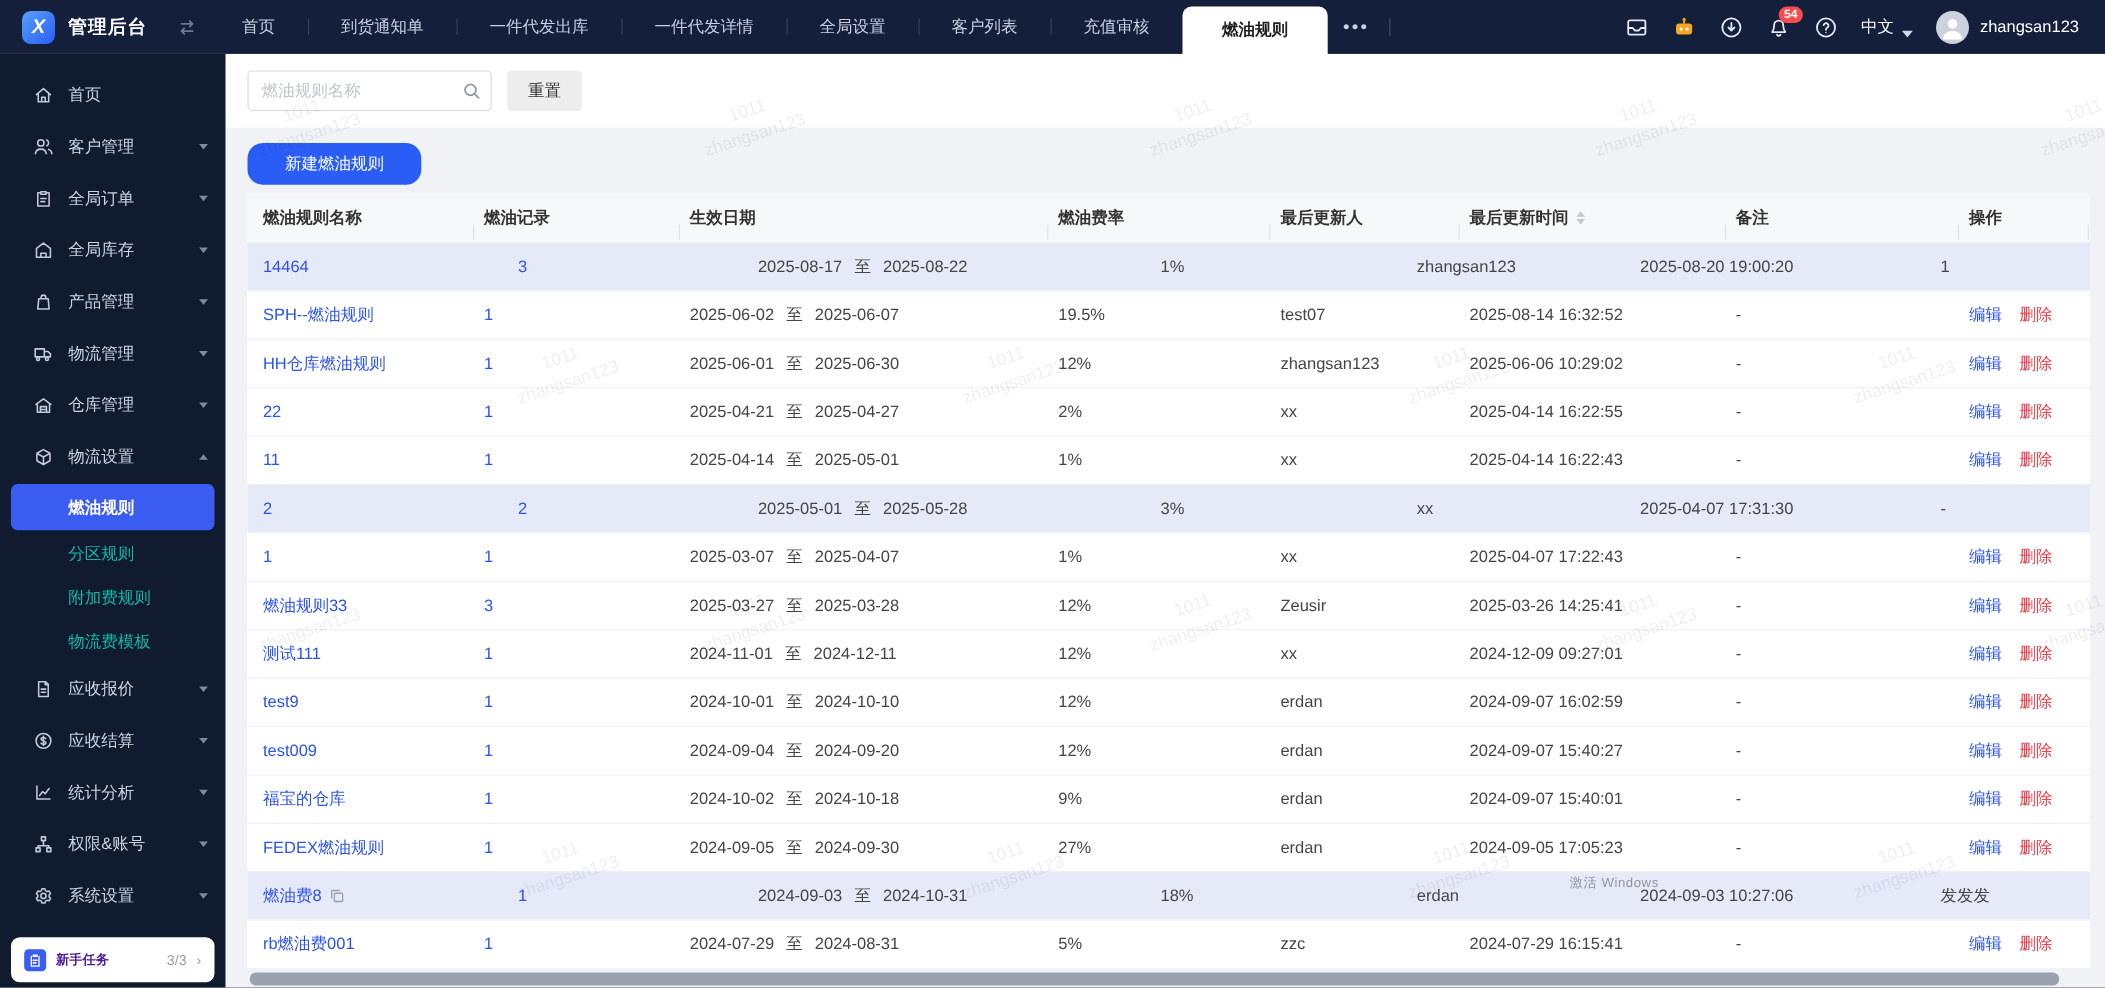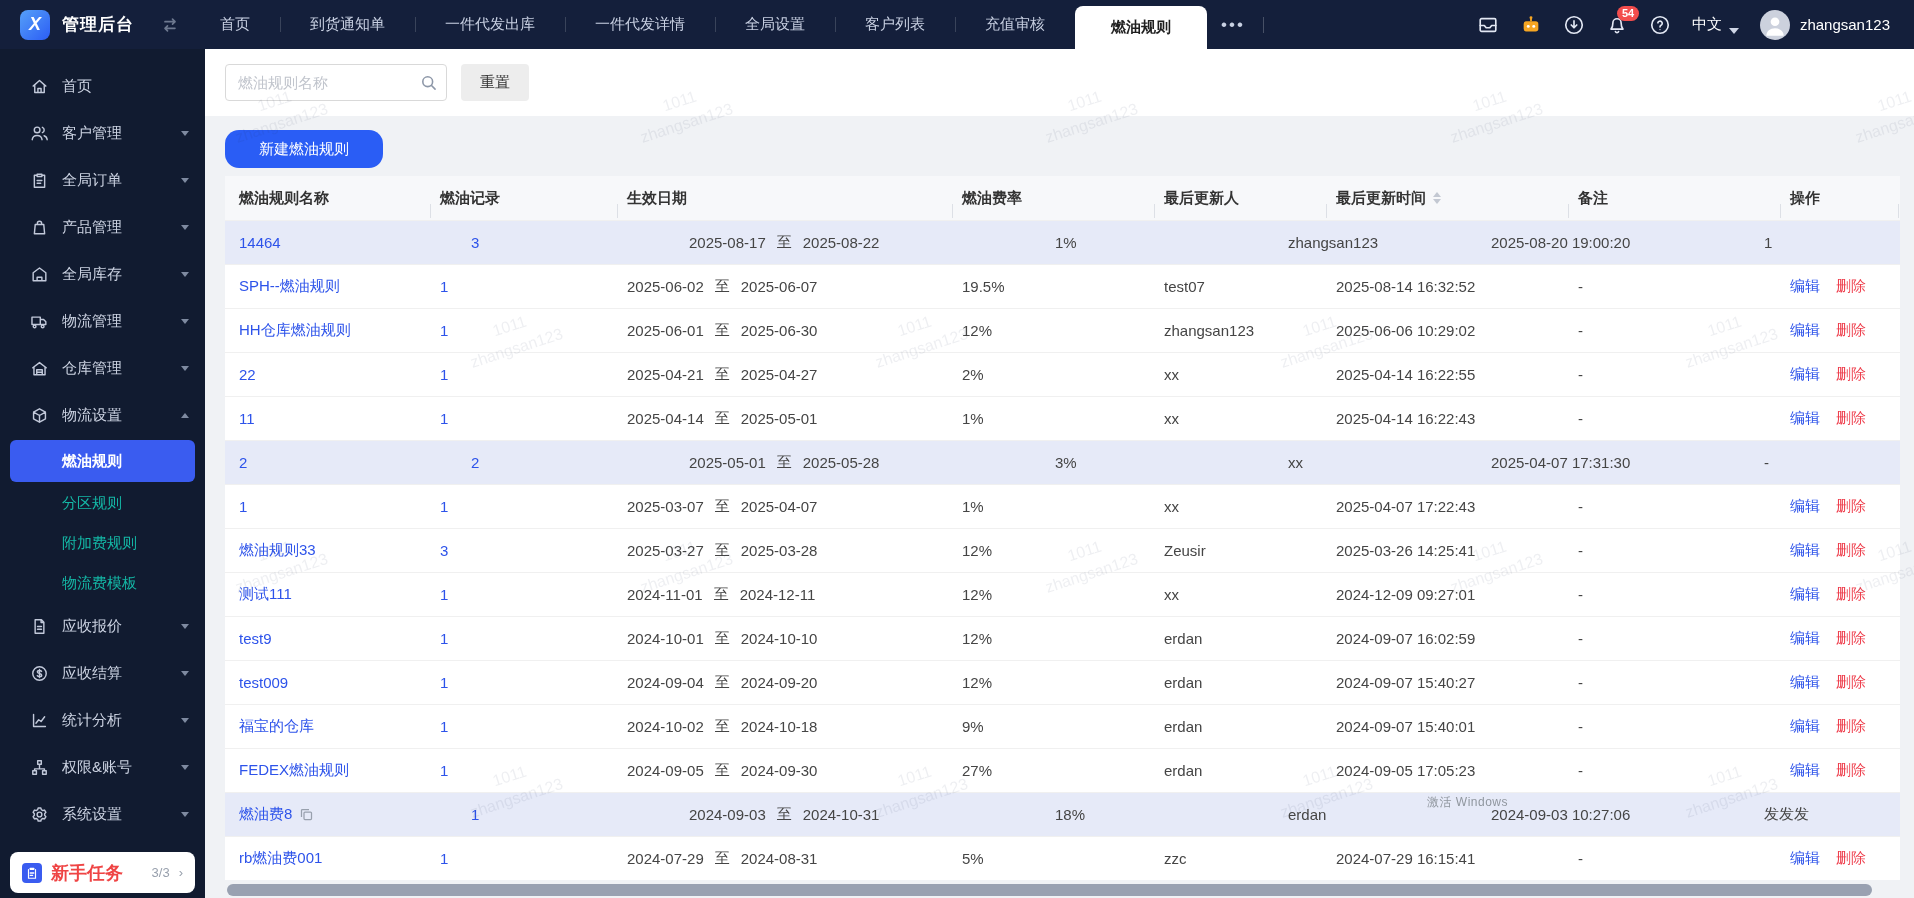--- a/index.html
+++ b/index.html
@@ -54,21 +54,21 @@
   .side-chev.up { transform:rotate(180deg); }
   .side-sub { height:40px; display:flex; align-items:center; padding-left:62px; color:#14b8a6;
               font-size:15px; cursor:pointer; white-space:nowrap; }
   .side-sub.active { height:42px; margin:1px 10px; padding-left:52px; background:#3a5cf0;
                      border-radius:6px; color:#fff; font-weight:bold; }
   .task-card { position:absolute; left:10px; bottom:5px; width:185px; height:41px; background:#fff;
                border-radius:8px; display:flex; align-items:center; gap:9px; padding:0 12px; cursor:pointer; }
   .task-icon { width:20px; height:20px; border-radius:4px; background:#3a5cf0; flex:none;
                display:flex; align-items:center; justify-content:center; }
   .task-icon svg { width:14px; height:14px; }
-  .task-label { font-weight:bold; color:#ef4444; font-size:18px; white-space:nowrap; }
+  .task-label { font-weight:bold; color:#4c1d95; font-size:12px; white-space:nowrap; }
   .task-progress { color:#98a0ad; font-size:13px; margin-left:auto; }
   .task-chev { color:#98a0ad; font-size:13px; }
 
   
   .main { position:absolute; left:205px; top:49px; width:1709px; height:617px; }
   .filterbar { height:67px; background:#fff; display:flex; align-items:center; padding-left:20px; gap:14px; }
   .search-wrap { position:relative; width:222px; }
   .search-input { width:100%; height:37px; border:1px solid #d9d9d9; border-radius:4px;
                   padding:0 34px 0 12px; font-size:15px; color:#333; outline:none; background:#fff; }
   .search-input::placeholder { color:#c0c4cc; }
@@ -215,30 +215,30 @@
         </div>
         <div class="side-item">
           <span class="s-icon"><svg viewBox="0 0 24 24" fill="none" stroke="currentColor" stroke-width="1.8" stroke-linecap="round" stroke-linejoin="round">
               <path d="M9 4.2h6V7H9zM15 5.4h3.5v15.1h-13V5.4H9M9 12h6M9 15.5h4.5"></path>
             </svg></span>
           <span class="side-label">全局订单</span>
           <span class="side-chev"></span>
         </div>
         <div class="side-item">
           <span class="s-icon"><svg viewBox="0 0 24 24" fill="none" stroke="currentColor" stroke-width="1.8" stroke-linecap="round" stroke-linejoin="round">
+              <path d="M4 20V9.8l8-6 8 6V20H4zM4 20h16M9 20v-4.5h6V20"></path>
+            </svg></span>
+          <span class="side-label">全局库存</span>
+          <span class="side-chev"></span>
+        </div>
+        <div class="side-item">
+          <span class="s-icon"><svg viewBox="0 0 24 24" fill="none" stroke="currentColor" stroke-width="1.8" stroke-linecap="round" stroke-linejoin="round">
               <path d="M6.6 8.3h10.8L18.5 20h-13zM9.3 8.3V6.9a2.7 2.7 0 0 1 5.4 0v1.4"></path>
             </svg></span>
           <span class="side-label">产品管理</span>
-          <span class="side-chev"></span>
-        </div>
-        <div class="side-item">
-          <span class="s-icon"><svg viewBox="0 0 24 24" fill="none" stroke="currentColor" stroke-width="1.8" stroke-linecap="round" stroke-linejoin="round">
-              <path d="M4 20V9.8l8-6 8 6V20H4zM4 20h16M9 20v-4.5h6V20"></path>
-            </svg></span>
-          <span class="side-label">全局库存</span>
           <span class="side-chev"></span>
         </div>
         <div class="side-item">
           <span class="s-icon"><svg viewBox="0 0 24 24" fill="none" stroke="currentColor" stroke-width="1.8" stroke-linecap="round" stroke-linejoin="round">
               <path d="M2.5 6.5H13v9.2H2.5zM13 9.5h4.2l2.8 2.8v3.4h-7"></path>
               <circle cx="5.8" cy="18.2" r="1.7"></circle>
               <circle cx="16" cy="18.2" r="1.7"></circle>
             </svg></span>
           <span class="side-label">物流管理</span>
           <span class="side-chev"></span>

